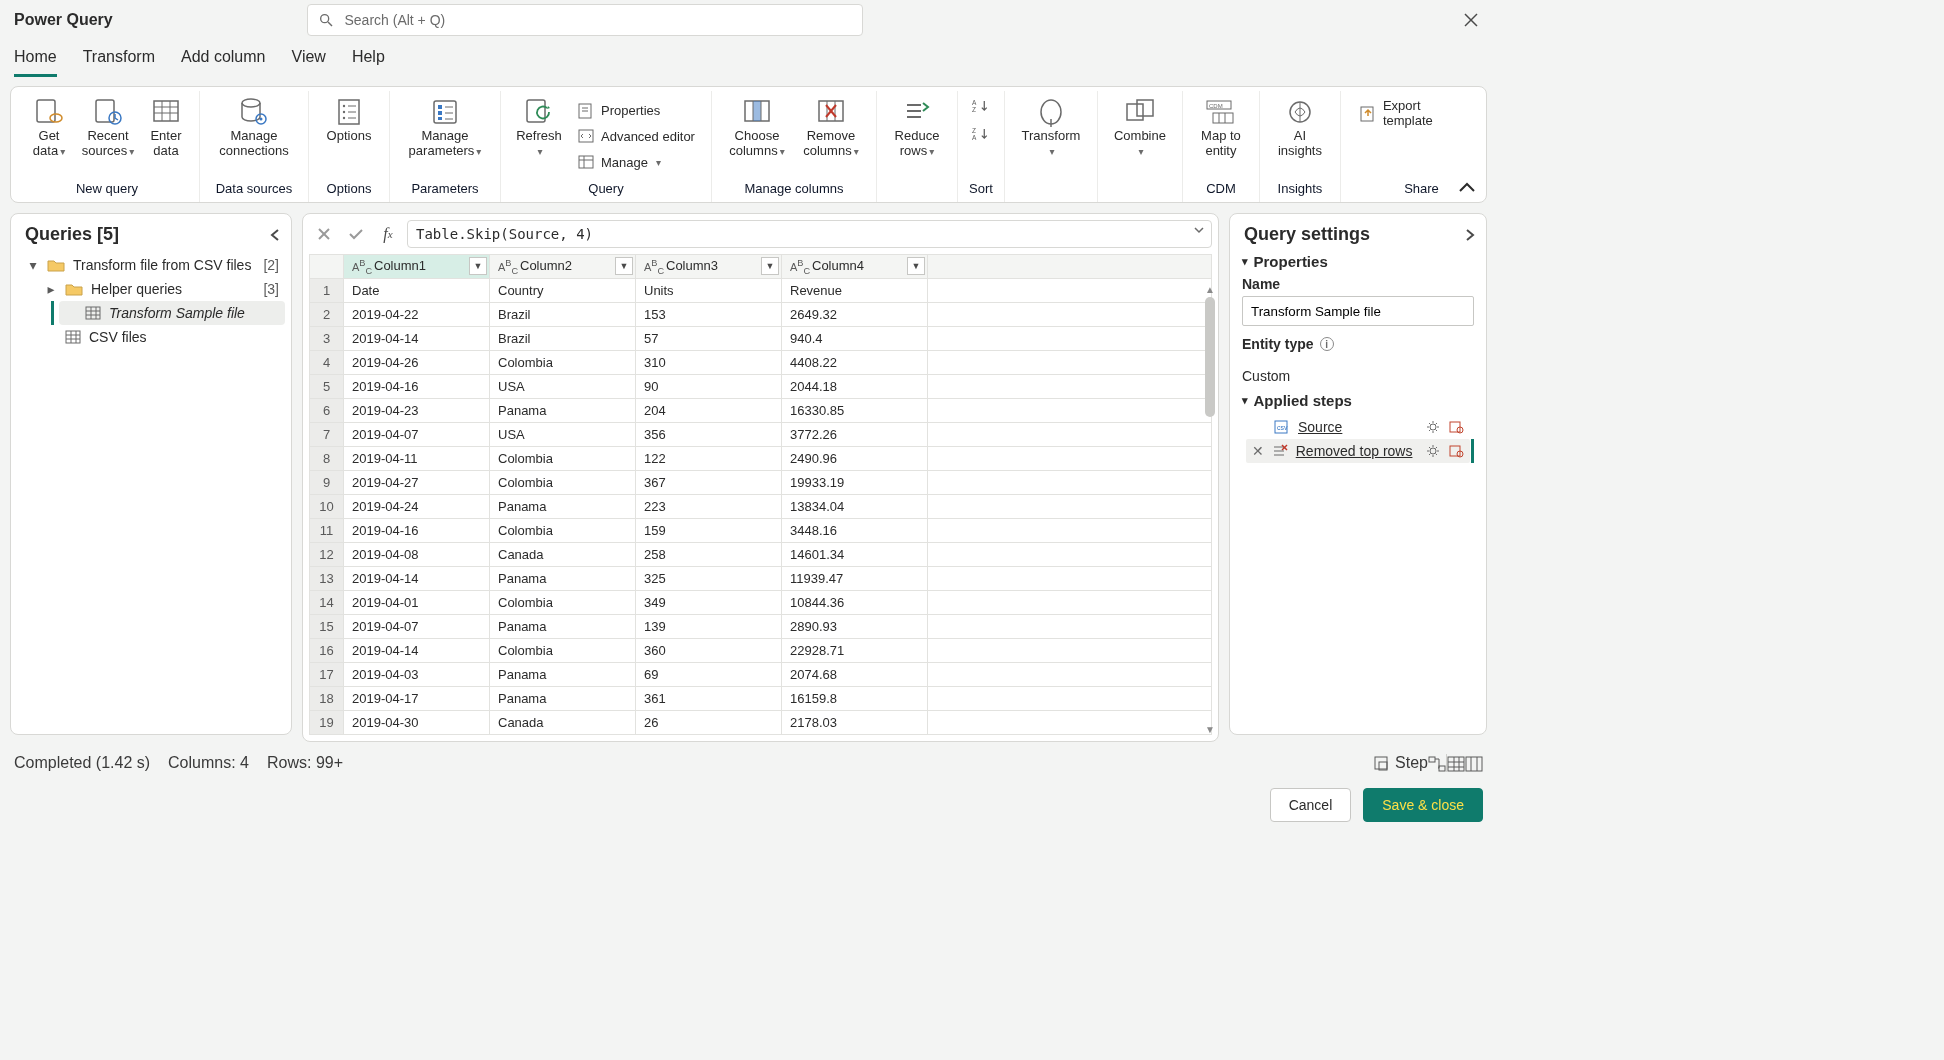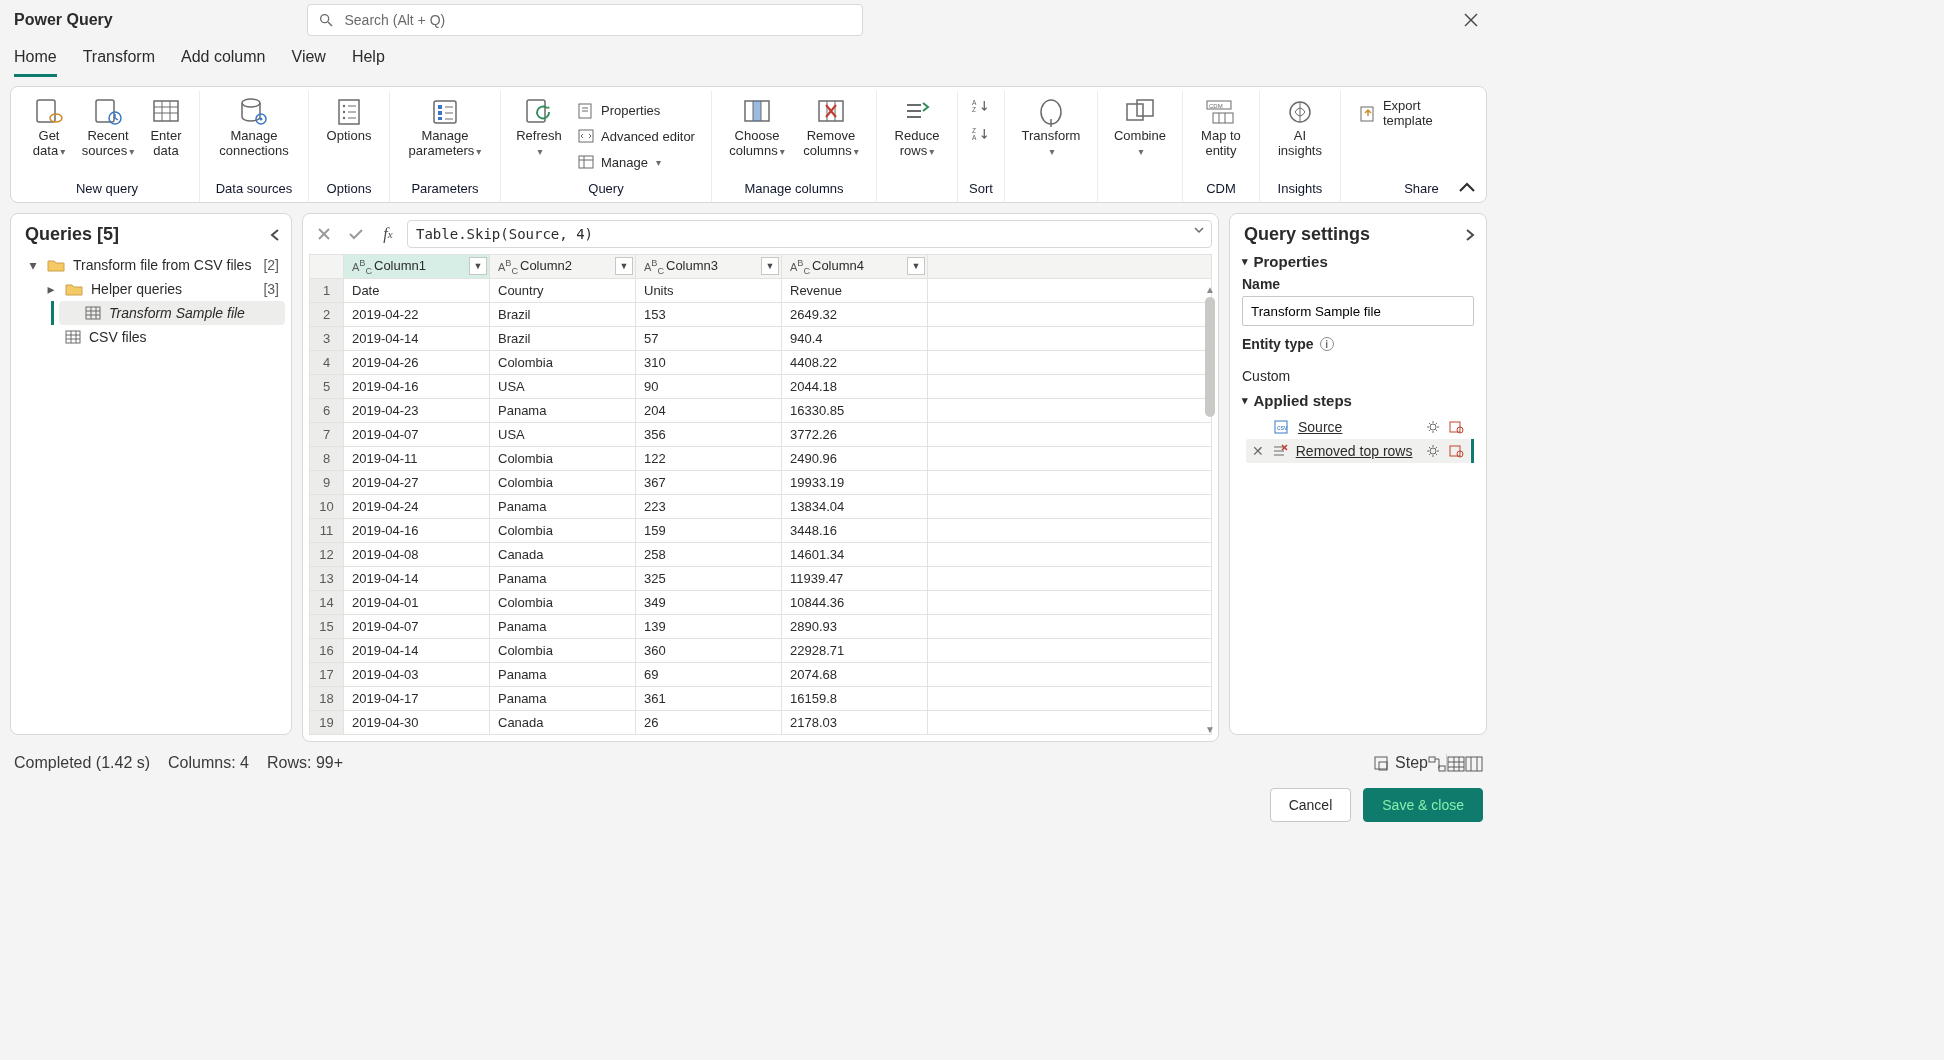--- a/index.html
+++ b/index.html
@@ -114,21 +114,21 @@
 
   
   .status{display:flex;align-items:center;height:30px;padding:0 14px;color:#3a3a3a;font-size:16px;gap:18px;}
   .status .right{margin-left:auto;display:flex;align-items:flex-end;gap:0;}
   .sep{width:1px;height:18px;background:#d0d0cd;}
 
   
   .footer{display:flex;justify-content:flex-end;gap:12px;padding:10px 14px 14px;}
   .btn{height:34px;padding:0 18px;border-radius:4px;font-size:14px;display:inline-flex;align-items:center;justify-content:center;}
   .btn.secondary{background:#fff;border:1px solid var(--border-dark);}
-  .btn.primary{background:var(--teal);color:#86efac;border:1px solid var(--teal);}
+  .btn.primary{background:var(--teal);color:#fde047;border:1px solid var(--teal);}
 
   
   svg{display:block;}
 </style>
 </head>
 <body>
 
 <div class="titlebar">
   <div class="app-title">Power Query</div>
   <div class="searchbox">

